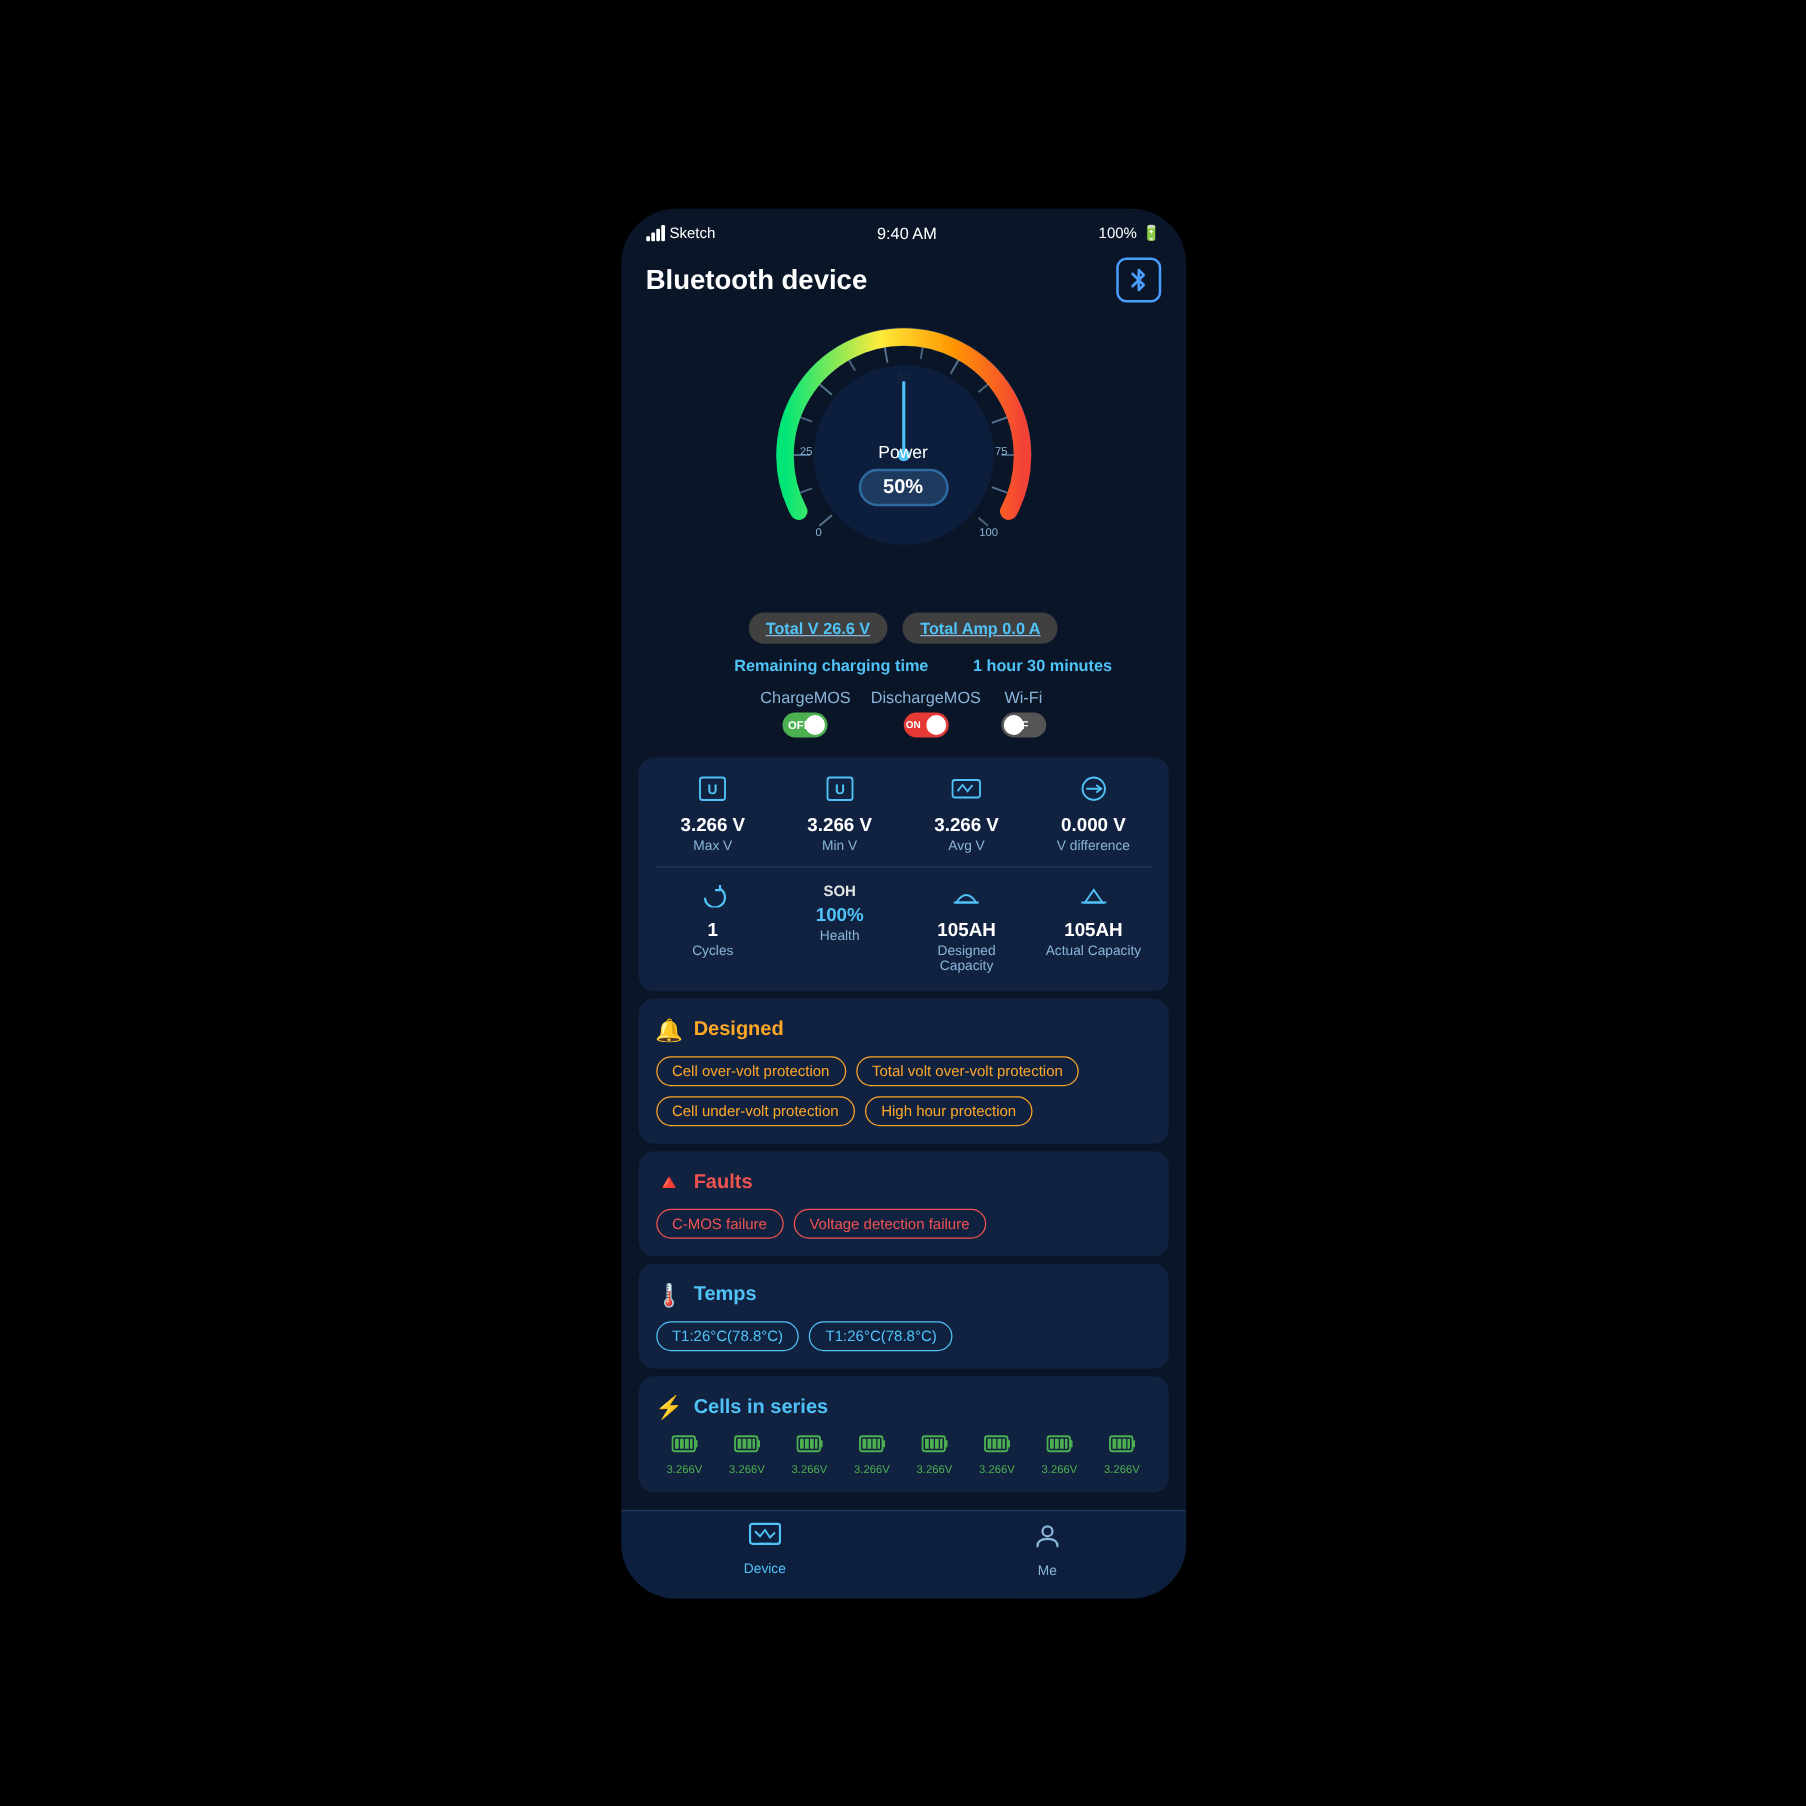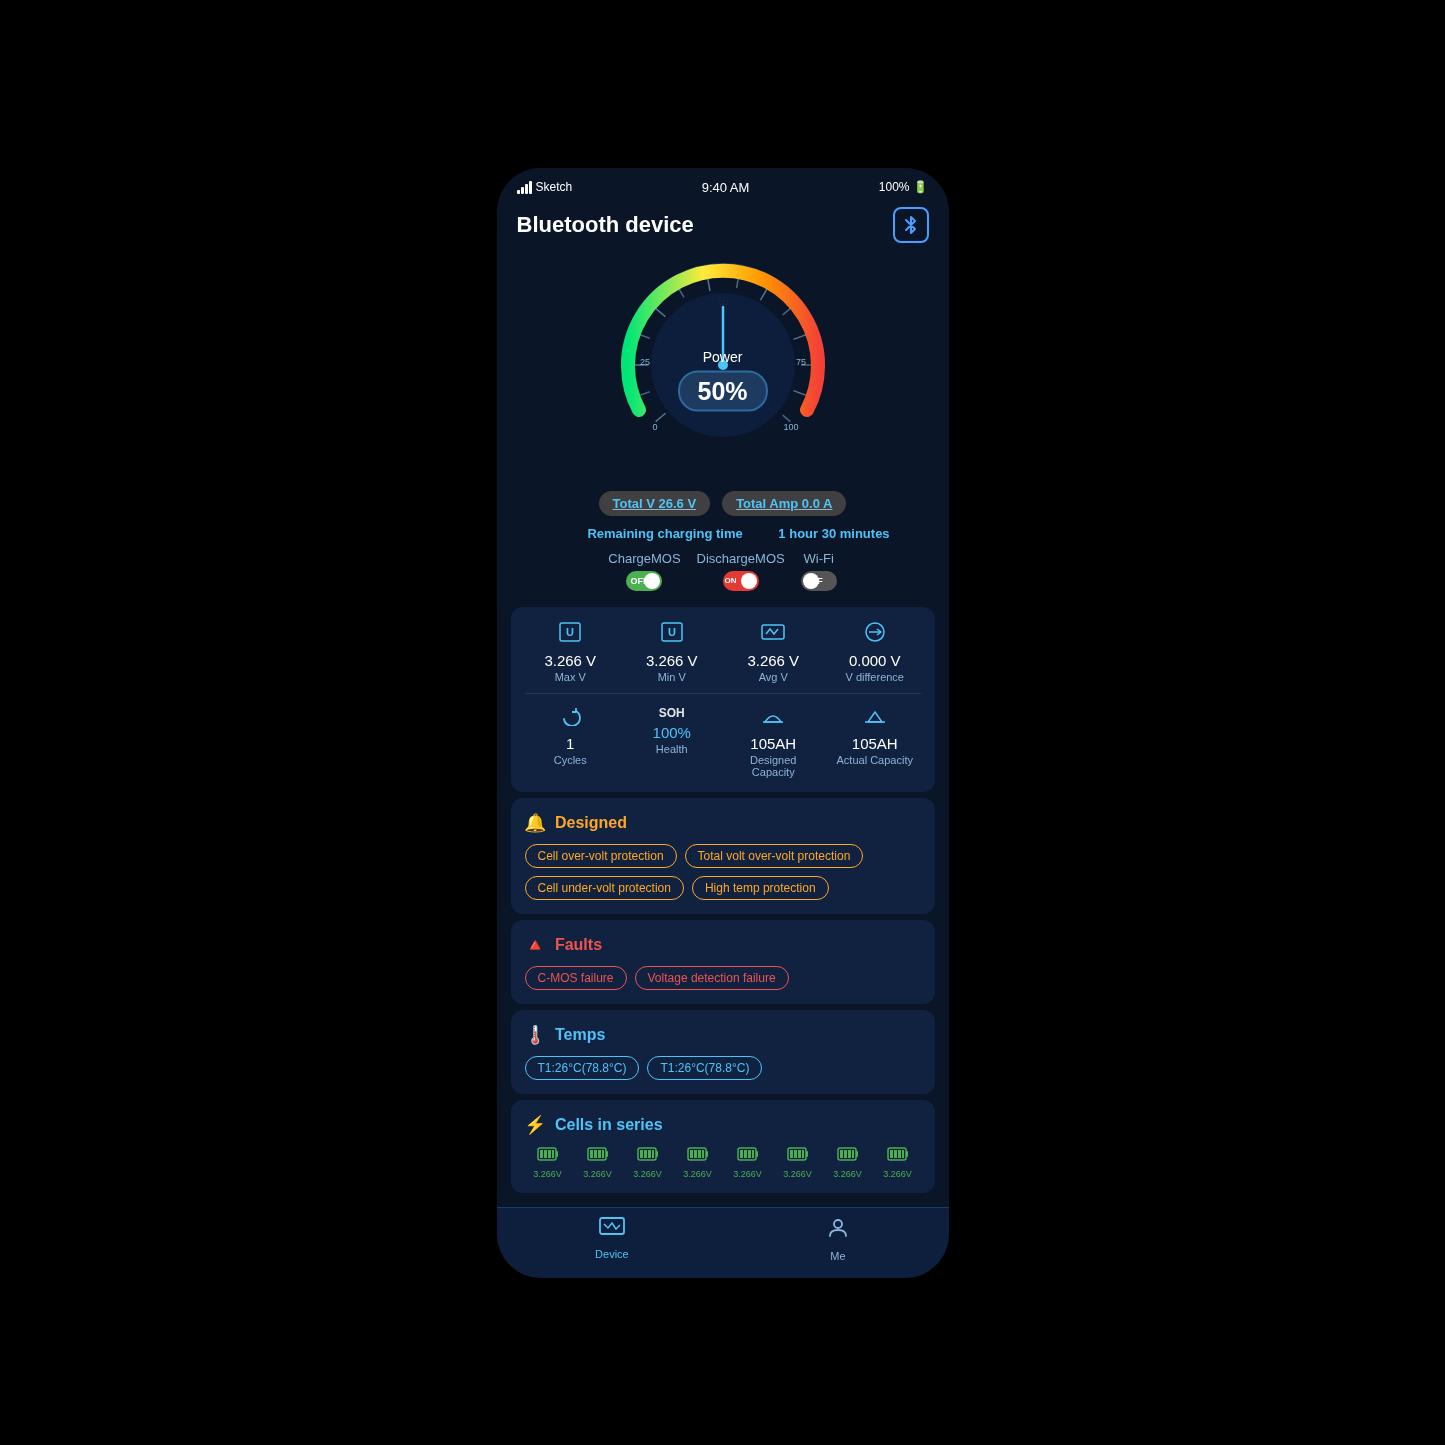--- a/index.html
+++ b/index.html
@@ -82,21 +82,21 @@
     .gauge-label {
       color: #fff;
       font-size: 14px;
       margin-top: 30px;
     }
     .gauge-percent {
       background: #1e3a5f;
       border: 2px solid #2d6a9f;
       border-radius: 20px;
       color: #fff;
-      font-size: 25px;
+      font-size: 16px;
       font-weight: bold;
       padding: 4px 18px;
       margin-top: 6px;
     }
     
     .stats-row {
       display: flex;
       justify-content: center;
       gap: 12px;
       padding: 6px 20px;
@@ -168,21 +168,21 @@
       grid-template-columns: repeat(4, 1fr);
       gap: 10px;
     }
     .data-cell {
       display: flex;
       flex-direction: column;
       align-items: center;
       text-align: center;
     }
     .data-icon { font-size: 20px; color: #4fc3f7; margin-bottom: 4px; }
-    .data-value { font-size: 15px; font-weight: 400; color: #fff; }
+    .data-value { font-size: 15px; font-weight: 700; color: #fff; }
     .data-label { font-size: 11px; color: #8ab4d8; margin-top: 2px; }
     .data-divider { border: none; border-top: 1px solid #1e3a5f; margin: 10px 0; }
     .soh-value { color: #4fc3f7 !important; }
     
     .section-card {
       background: #112240;
       border-radius: 12px;
       margin: 6px 14px;
       padding: 14px;
     }
@@ -477,21 +477,21 @@
 
     <div class="section-card">
       <div class="section-header">
         <span class="section-icon-warnings">🔔</span>
         <span class="section-title-warnings">Designed</span>
       </div>
       <div class="tags-row">
         <span class="tag-warning">Cell over-volt protection</span>
         <span class="tag-warning">Total volt over-volt protection</span>
         <span class="tag-warning">Cell under-volt protection</span>
-        <span class="tag-warning">High temp protection</span>
+        <span class="tag-warning">High hour protection</span>
       </div>
     </div>
 
     <div class="section-card">
       <div class="section-header">
         <span class="section-icon-faults">🔺</span>
         <span class="section-title-faults">Faults</span>
       </div>
       <div class="tags-row">
         <span class="tag-fault">C-MOS failure</span>

